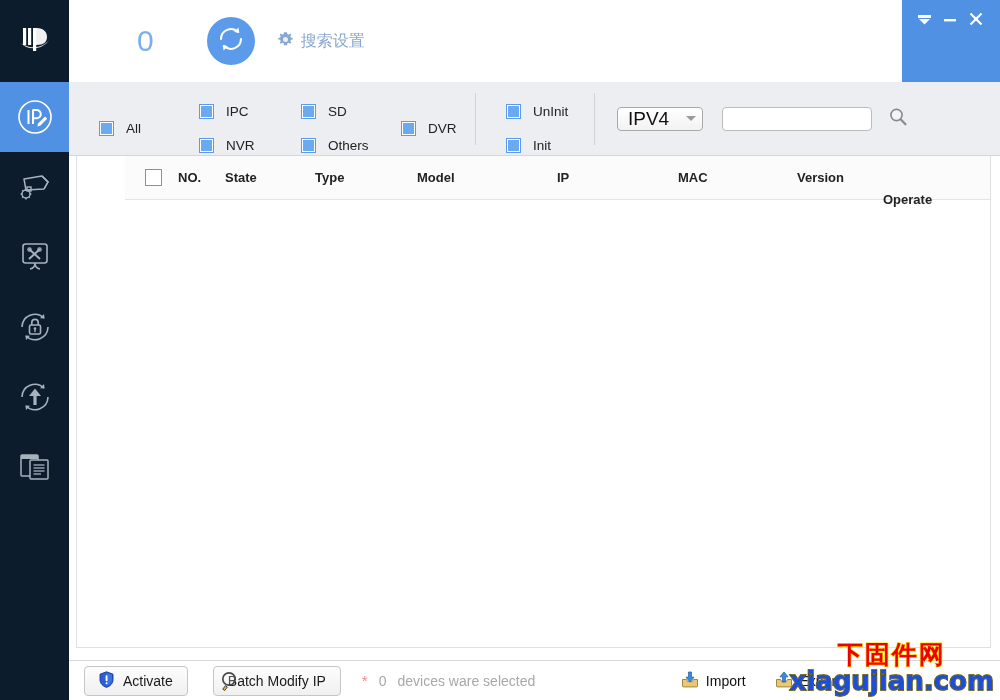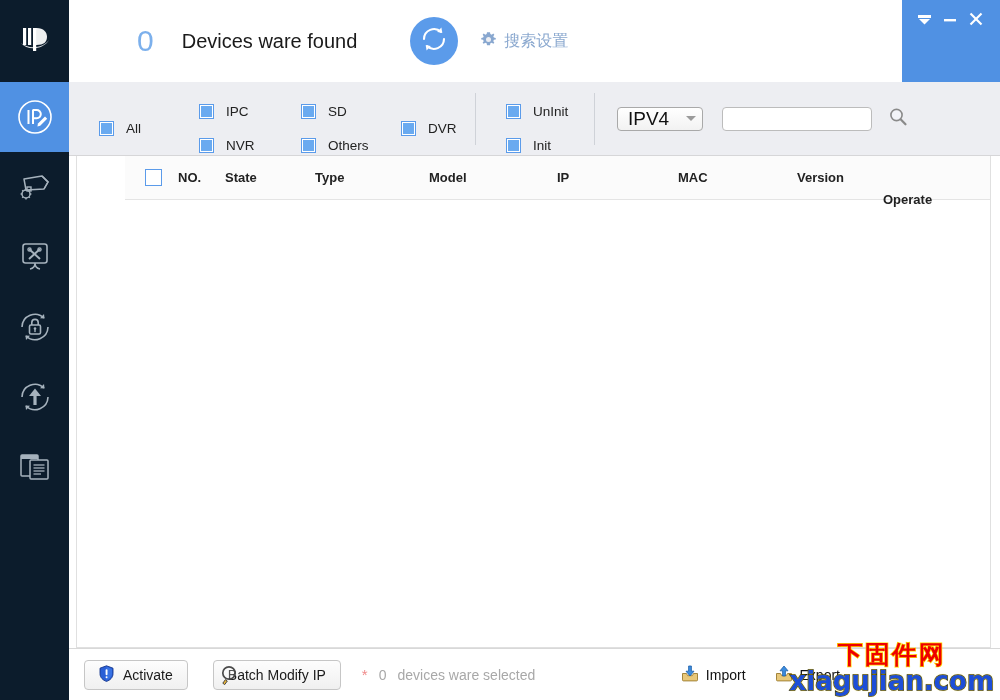--- a/index.html
+++ b/index.html
@@ -207,21 +207,21 @@
     border: 1px solid #5b9bea;
     background: #fff;
     cursor: pointer;
   }
   .tbody { height: calc(100% - 44px); background: #ffffff; }
 
   
   .bottombar {
     position: absolute;
     left: 0; right: 0; bottom: 0;
-    height: 52px;
+    height: 40px;
     background: #ffffff;
     border-top: 1px solid #d8d8d8;
     display: flex;
     align-items: center;
     padding-left: 15px;
   }
   .btn {
     height: 30px;
     background: linear-gradient(#fdfdfd, #f0f0f0);
     border: 1px solid #c6c6c6;
@@ -386,21 +386,20 @@
           </g>
         </svg>
       </span>
     </div>
   </div>
 
   <div class="right">
 
     <div class="titlebar">
       <span class="dev-count">0</span>
-      <span class="dev-label">Devices ware found</span>
 
       <div class="refresh-btn">
         <span>
           <svg width="30" height="30" viewBox="0 0 30 30">
             <path d="M5 15 a10 10 0 0 1 17 -7" fill="none" stroke="#ffffff" stroke-width="2.1" stroke-linecap="round"></path>
             <path d="M25 15 a10 10 0 0 1 -17 7" fill="none" stroke="#ffffff" stroke-width="2.1" stroke-linecap="round"></path>
             <path d="M22.4 3.6 l0.9 5.2 l-5.2 -0.8 z" fill="#ffffff"></path>
             <path d="M7.6 26.4 l-0.9 -5.2 l5.2 0.8 z" fill="#ffffff"></path>
           </svg>
         </span>
@@ -529,21 +528,21 @@
         </span>
       </div>
     </div>
 
     <div class="table-wrap">
       <div class="thead">
         <div class="hdr-cb"></div>
         <div class="th" style="left:53px;">NO.</div>
         <div class="th" style="left:100px;">State</div>
         <div class="th" style="left:190px;">Type</div>
-        <div class="th" style="left:304px;">Model</div>
+        <div class="th" style="left:292px;">Model</div>
         <div class="th" style="left:432px;">IP</div>
         <div class="th" style="left:553px;">MAC</div>
         <div class="th" style="left:672px;">Version</div>
         <div class="th" style="left:758px;margin-top:44px;">Operate</div>
       </div>
       <div class="tbody"></div>
     </div>
 
     <div class="bottombar">
 

